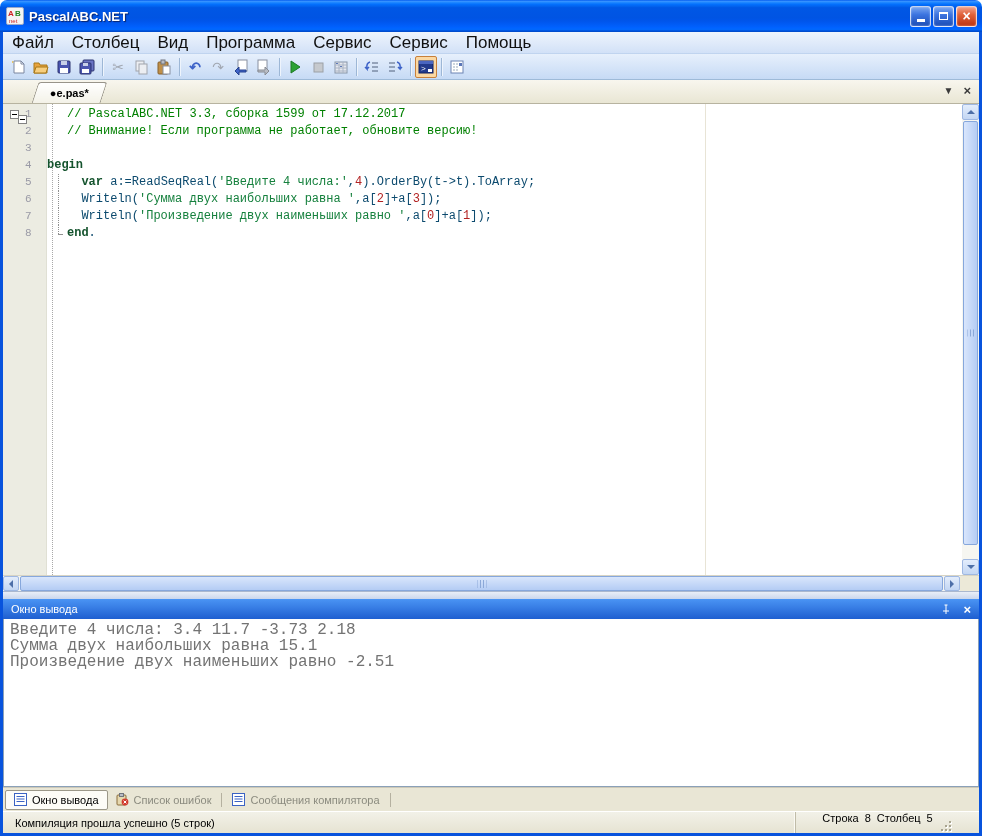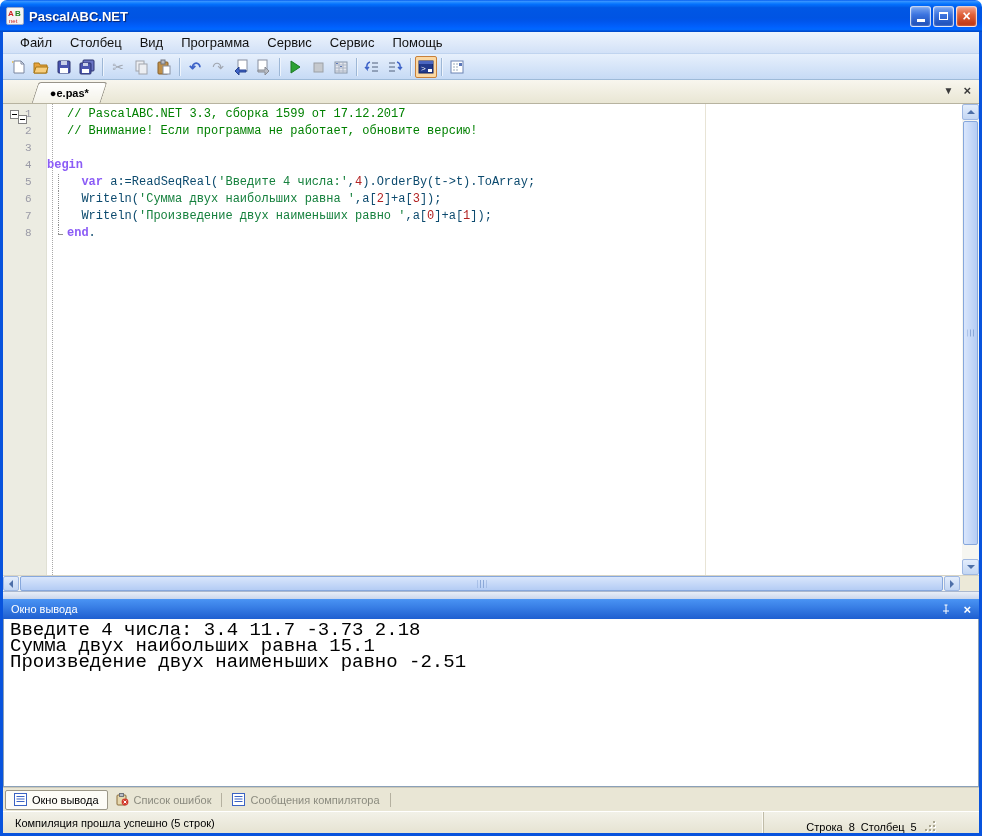--- a/index.html
+++ b/index.html
@@ -20,22 +20,22 @@
     display:flex; align-items:center; justify-content:center; cursor:default;
     background:linear-gradient(to bottom,#7ba7f0 0%,#3c74e0 40%,#2153bc 90%); box-shadow:inset 0 0 2px rgba(255,255,255,.5); }
   .wbtn.close{ background:linear-gradient(to bottom,#f1a088 0%,#e0613a 40%,#c03a17 90%); color:#fff; font-weight:bold; font-size:14px; line-height:1; font-family:"Liberation Sans",sans-serif;}
   .glyph-min{ width:8px; height:3px; background:#fff; margin-top:8px; }
   .glyph-max{ width:9px; height:8px; border:1px solid #fff; border-top:2px solid #fff; }
 
   
   .frame{ flex:1; display:flex; flex-direction:column; border-left:3px solid #0853dd; border-right:3px solid #0853dd; border-bottom:3px solid #0853dd; background:#ece9d8; min-height:0; }
 
   
-  .menubar{ height:22px; flex:0 0 22px; display:flex; align-items:center; padding-left:8px;
-    background:linear-gradient(#eef4fd,#d2e1f7); border-bottom:1px solid #c0d4ef; font-size:13px; color:#111; }
+  .menubar{ height:22px; flex:0 0 22px; display:flex; align-items:center; 
+    background:linear-gradient(#eef4fd,#d2e1f7); border-bottom:1px solid #c0d4ef; font-size:17px; color:#111; }
   .menu-item{ padding:3px 9px; cursor:default; }
 
   
   .toolbar{ height:26px; flex:0 0 26px; display:flex; align-items:center; padding-left:4px; gap:1px;
     background:linear-gradient(#e7f0fc,#c6daf5); border-bottom:1px solid #9ebad8; }
   .tbtn{ width:22px; height:22px; display:flex; align-items:center; justify-content:center; border:1px solid transparent; border-radius:2px; }
   .tbtn.active{ background:#fbd8a2; border-color:#c8803a; }
   .tsep{ width:1px; height:18px; background:#9db7d6; margin:0 3px; box-shadow:1px 0 0 #eef4fc; }
   .uglyph{ font-size:14px; line-height:1; }
   .u-blue{ color:#3e63c8; font-weight:bold; }
@@ -60,21 +60,21 @@
   .crow{ height:17px; line-height:17px; display:flex; }
   .lnum{ flex:0 0 44px; padding-left:22px; font-family:"Liberation Mono",monospace; font-size:11px; color:#9a9aa6; }
   .fold{ flex:0 0 20px; position:relative; }
   .fbox{ position:absolute; left:7px; top:4px; width:9px; height:9px; border:1px solid #828282; background:#fff; }
   .fbox::after{ content:''; position:absolute; left:1px; top:3px; width:5px; height:1px; background:#000; }
   .fold.fline::before{ content:''; position:absolute; left:11px; top:0; height:17px; border-left:1px dotted #909090; }
   .fold.fend::before{ content:''; position:absolute; left:11px; top:0; height:9px; border-left:1px dotted #909090; }
   .fold.fend::after{ content:''; position:absolute; left:11px; top:9px; width:5px; height:1px; background:#909090; }
   .ctext{ white-space:pre; font-family:"Liberation Mono",monospace; font-size:12px; color:#000; }
   .tk-cm{ color:#008000; }
-  .tk-kw{ font-weight:bold; color:#8b5cf6; }
+  .tk-kw{ font-weight:bold; color:#14532d; }
   .tk-st{ color:#15803d; }
   .tk-nm{ color:#b22222; }
   .tk-tx{ color:#0c4a6e; }
 
   
   .vscroll{ position:absolute; right:0; top:0; bottom:0; width:17px; background:#f6f6f1; display:flex; flex-direction:column; }
   .sbtn{ flex:0 0 16px; border:1px solid #9fb8e2; border-radius:2px; background:linear-gradient(#e3edfc,#c3d6f3);
     display:flex; align-items:center; justify-content:center; }
   .sarrow{ width:0; height:0; border:4px solid transparent; }
   .sarrow.up{ border-bottom-color:#4d6fa8; margin-top:-4px; }
@@ -96,32 +96,32 @@
   
   .splitter{ height:8px; flex:0 0 8px; background:linear-gradient(#e9eef8,#c9d6ec); border-top:1px solid #aab8cf; }
 
   
   .outheader{ height:20px; flex:0 0 20px; display:flex; align-items:center; padding:0 8px;
     background:linear-gradient(#4a94f4,#1f5fd0); color:#fff; font-size:11px; }
   .outheader .ohtitle{ flex:1; }
   .ohbtn{ margin-left:12px; display:flex; align-items:center; cursor:default; }
   .ohbtn.close{ font-size:13px; font-weight:bold; line-height:1; }
   .outcontent{ flex:1; min-height:0; background:#fff; border:1px solid #8aa0b8; border-top:none;
-    padding:3px 6px; font-family:"Liberation Mono",monospace; font-size:19px; line-height:16px; color:#000000; overflow:hidden; }
+    padding:3px 6px; font-family:"Liberation Mono",monospace; font-size:16px; line-height:16px; color:#737373; overflow:hidden; }
 
   
   .bottabs{ height:24px; flex:0 0 24px; display:flex; align-items:center; background:#e9e6d5; border-top:1px solid #cdc9b8; padding-left:2px; }
   .btab{ height:20px; display:flex; align-items:center; gap:5px; padding:0 8px; font-size:11px; color:#8b8b7f; cursor:default; }
   .btab.active{ background:#fdfcf7; border:1px solid #9c9889; border-radius:2px; color:#000; }
   .btabsep{ width:1px; height:14px; background:#b5b1a0; margin:0 2px; }
 
   
   .statusbar{ height:22px; flex:0 0 22px; display:flex; align-items:center; background:linear-gradient(#f2f1e8,#e6e3d2); border-top:1px solid #ffffff; font-size:11px; color:#000; }
   .stat-msg{ flex:1; padding-left:12px; }
-  .stat-pos{ width:216px; display:flex; align-items:flex-end; justify-content:center; gap:6px; align-self:stretch;
+  .stat-pos{ width:184px; display:flex; align-items:flex-start; justify-content:center; gap:6px; align-self:stretch;
     border-left:1px solid #c0bca8; box-shadow:-1px 0 0 #fbfaf4; }
   .grip{ width:14px; height:100%; position:relative; }
   .grip i{ position:absolute; width:2px; height:2px; background:#a8a48f; box-shadow:1px 1px 0 #fff; }
 
   svg{ display:block; }
 </style>
 </head>
 <body>
 
 <div class="window">

